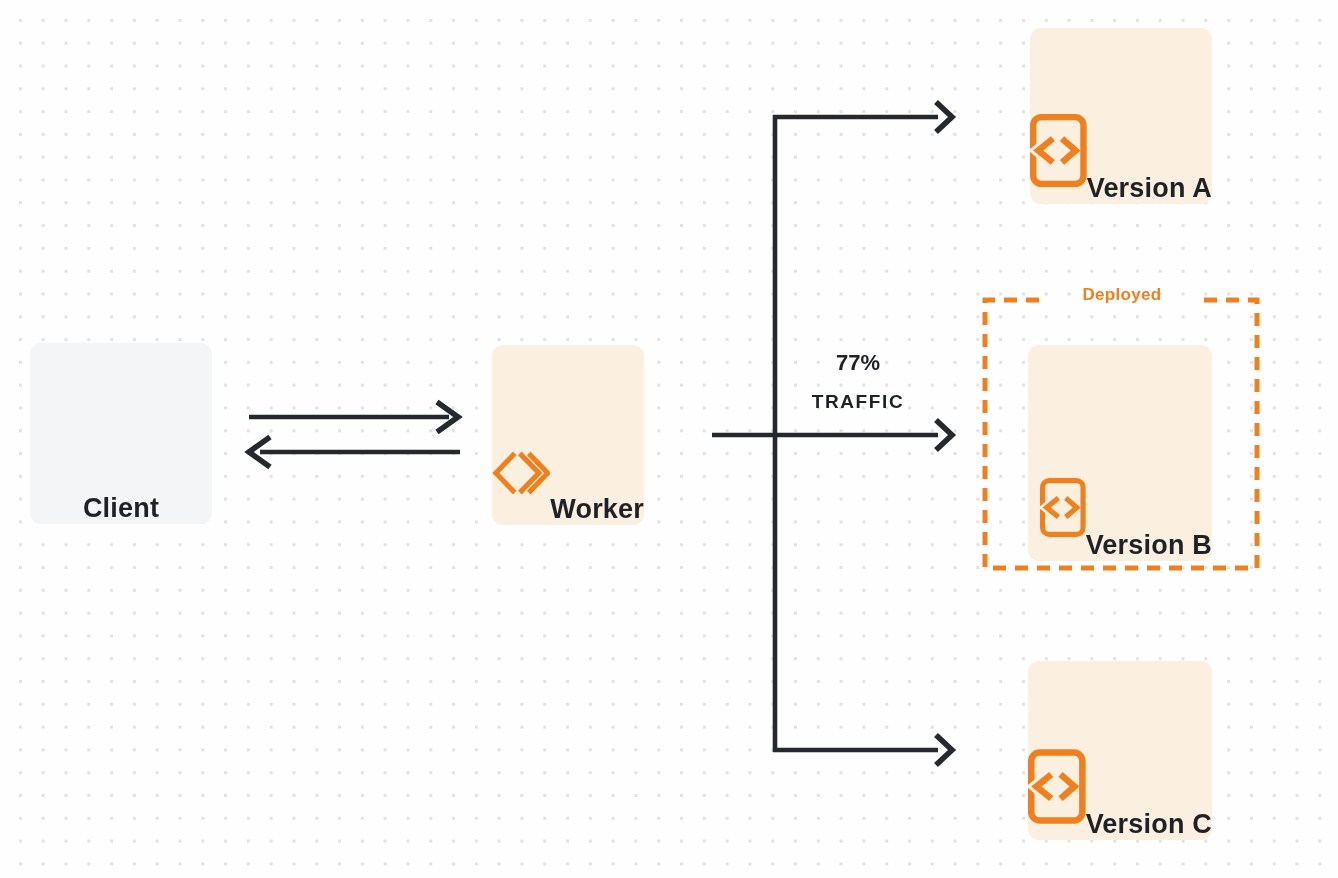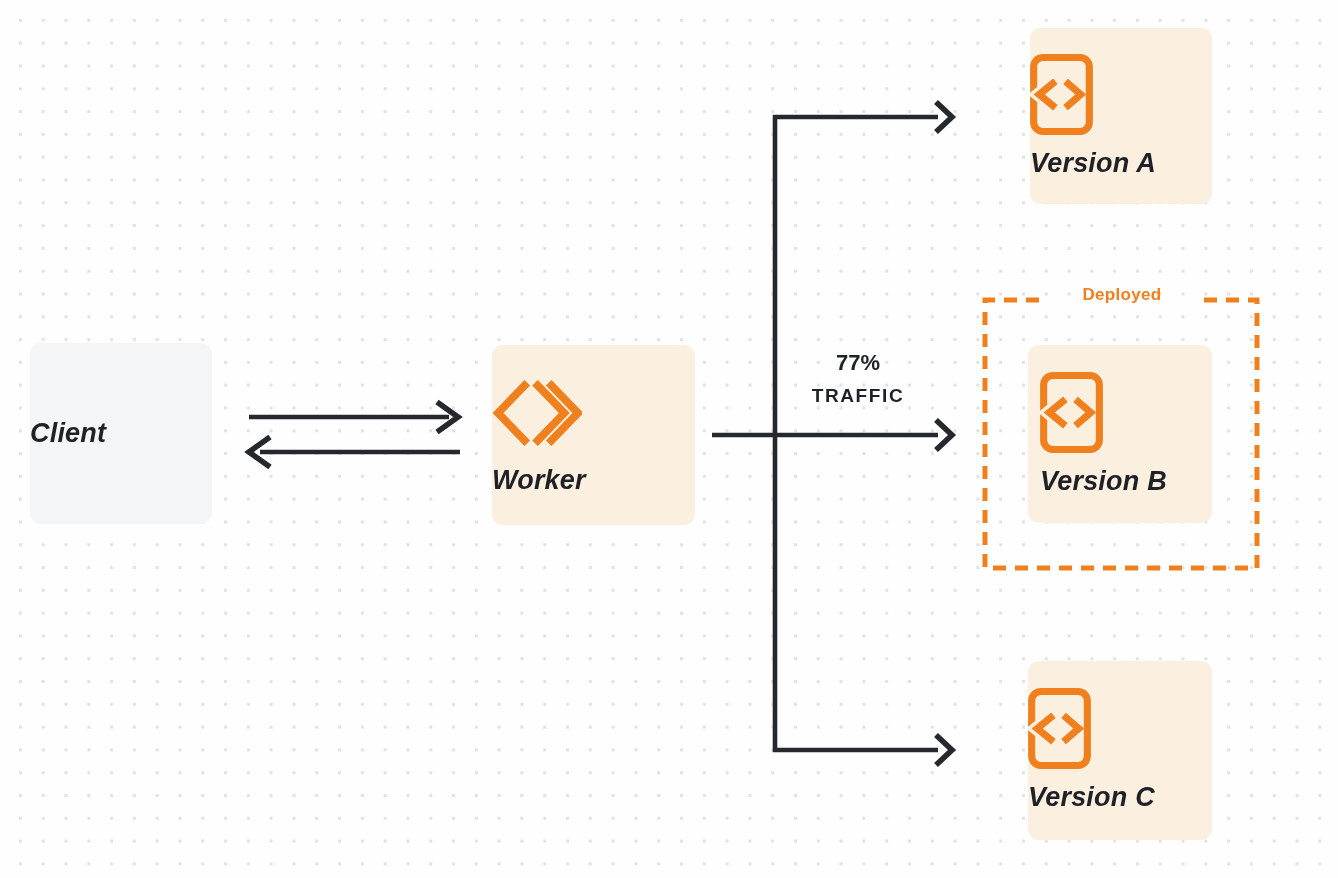--- a/index.html
+++ b/index.html
@@ -19,38 +19,37 @@
   svg.overlay {
     position: absolute;
     left: 0; top: 0;
     width: 1338px; height: 878px;
     pointer-events: none;
   }
 
   .node {
     position: absolute;
     display: flex;
-    flex-direction: column;
-    align-items: flex-start;
+    flex-direction: row;
+    align-items: flex-end;
     justify-content: center;
     border-radius: 11px;
-    font-style: italic;
   }
   .node-label {
     font-size: 27px;
     font-weight: 700;
     color: #1E2227;
     letter-spacing: 0.2px;
     white-space: nowrap;
   }
 
   .client-node  { left: 30px;  top: 343px; width: 182px; height: 181px; }
-  .worker-node  { left: 492px; top: 345px; width: 203px; height: 180px; }
+  .worker-node  { left: 492px; top: 345px; width: 152px; height: 180px; }
   .version-a    { left: 1030px; top: 28px;  width: 182px; height: 176px; }
-  .version-b    { left: 1028px; top: 345px; width: 184px; height: 178px; padding-left: 12px; }
+  .version-b    { left: 1028px; top: 345px; width: 184px; height: 216px; padding-left: 12px; }
   .version-c    { left: 1028px; top: 661px; width: 184px; height: 179px; }
 
   .worker-icon  { width: 90px; height: 78px; margin-bottom: 13px; }
   .version-icon { width: 63px; height: 81px; margin-bottom: 13px; }
 
   .deployed-label {
     position: absolute;
     left: 1042px; top: 285px;
     width: 160px;
     text-align: center;
@@ -62,21 +61,21 @@
 
   .traffic-label {
     position: absolute;
     left: 795px; top: 351px;
     width: 126px;
     text-align: center;
     color: #1E2227;
     font-weight: 700;
   }
   .traffic-pct  { display: block; font-size: 22px; line-height: 24px; }
-  .traffic-word { display: block; font-size: 19px; line-height: 21px; margin-top: 10px; letter-spacing: 1.6px; text-align: center; }
+  .traffic-word { display: block; font-size: 19px; line-height: 21px; margin-top: 16px; letter-spacing: 1.6px; text-align: center; }
 </style>
 </head>
 <body>
 
 <div class="canvas" style="background-color: rgb(254, 254, 254);">
 
   <svg class="overlay" viewBox="0 0 1338 878">
 
     <path d="M249 417 H449" fill="none" stroke-width="4.6" stroke="#25282C"></path>
     <path d="M437 402 L458 417 L437 432" fill="none" stroke-width="5.6" stroke-linejoin="miter" stroke="#25282C"></path>

